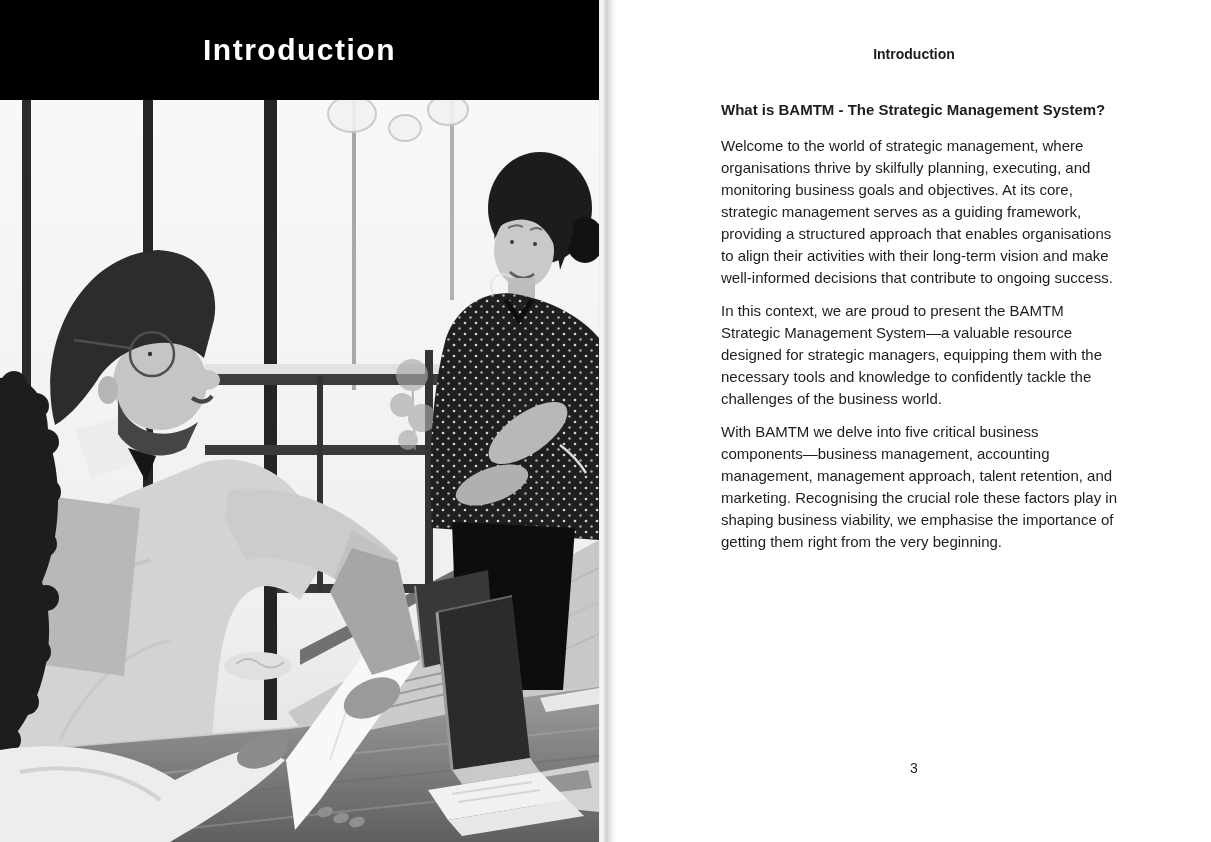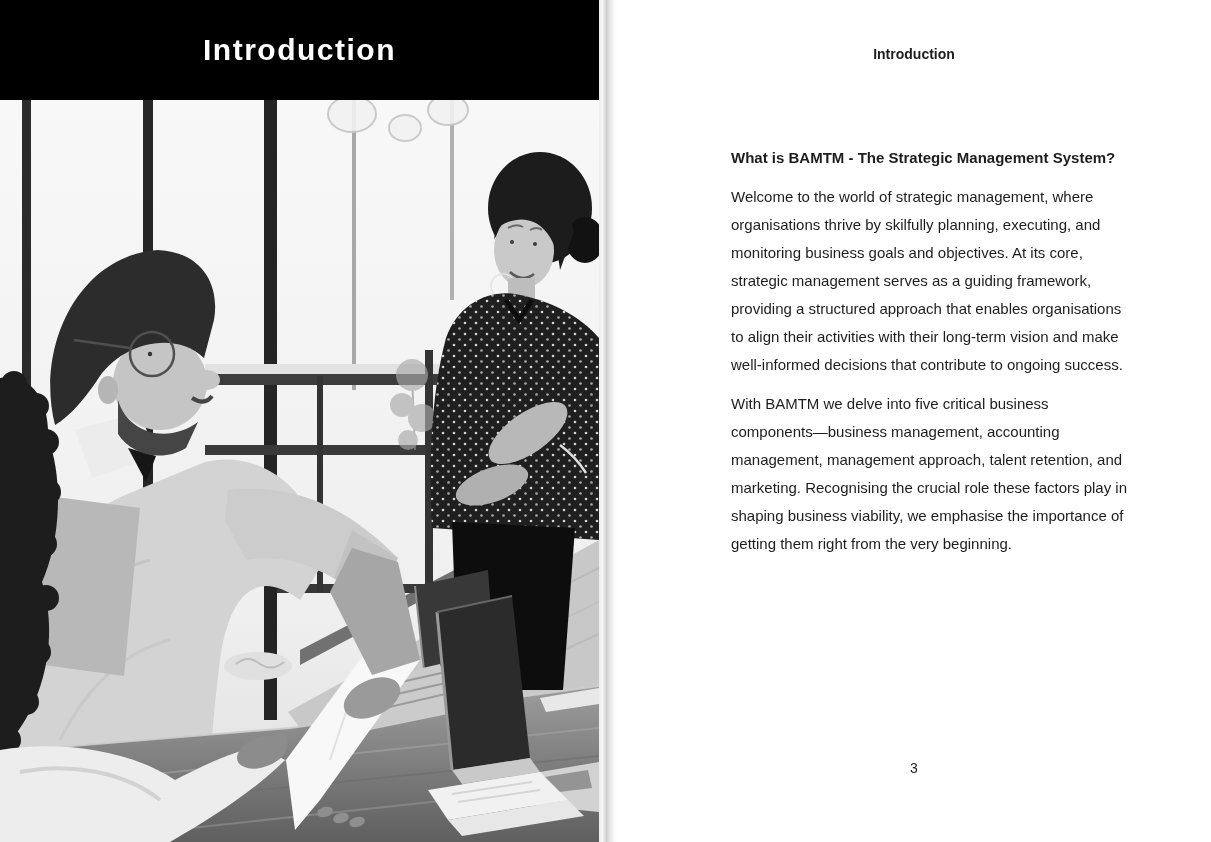--- a/index.html
+++ b/index.html
@@ -42,28 +42,28 @@
   
   .right-page {
     position: absolute; left: 617px; top: 0; width: 594px; height: 842px;
     background: #ffffff; color: #1d1d1d;
   }
   .page-header-title {
     position: absolute; top: 46px; left: 0; width: 100%;
     text-align: center; font-size: 14px; font-weight: 700;
   }
   .content {
-    position: absolute; left: 114px; top: 99px; width: 397px; margin-top: 48px;
+    position: absolute; left: 104px; top: 99px; width: 397px;
   }
   .section-heading {
     font-size: 15px; font-weight: 700; line-height: 21px;
     margin: 0 0 15px 0;
   }
   .body-paragraph {
-    font-size: 15px; line-height: 28px; margin: 0 0 11px 0;
+    font-size: 15px; line-height: 22px; margin: 0 0 11px 0;
   }
   .page-number {
     position: absolute; top: 760px; left: 0; width: 100%;
     text-align: center; font-size: 14px;
   }
 </style>
 </head>
 <body>
 
 <div class="spread">
@@ -263,19 +263,20 @@
   </div>
 
   <div class="gutter"></div>
 
   <div class="right-page">
     <div class="page-header-title">Introduction</div>
 
     <div class="content">
       <h2 class="section-heading">What is BAMTM - The Strategic Management System?</h2>
       <p class="body-paragraph">Welcome to the world of strategic management, where organisations thrive by skilfully planning, executing, and monitoring business goals and objectives. At its core, strategic management serves as a guiding framework, providing a structured approach that enables organisations to align their activities with their long-term vision and make well-informed decisions that contribute to ongoing success.</p>
+      <p class="body-paragraph">In this context, we are proud to present the BAMTM Strategic Management System—a valuable resource designed for strategic managers, equipping them with the necessary tools and knowledge to confidently tackle the challenges of the business world.</p>
       <p class="body-paragraph">With BAMTM we delve into five critical business components—business management, accounting management, management approach, talent retention, and marketing. Recognising the crucial role these factors play in shaping business viability, we emphasise the importance of getting them right from the very beginning.</p>
     </div>
 
     <div class="page-number">3</div>
   </div>
 
 </div>
 
 </body></html>

